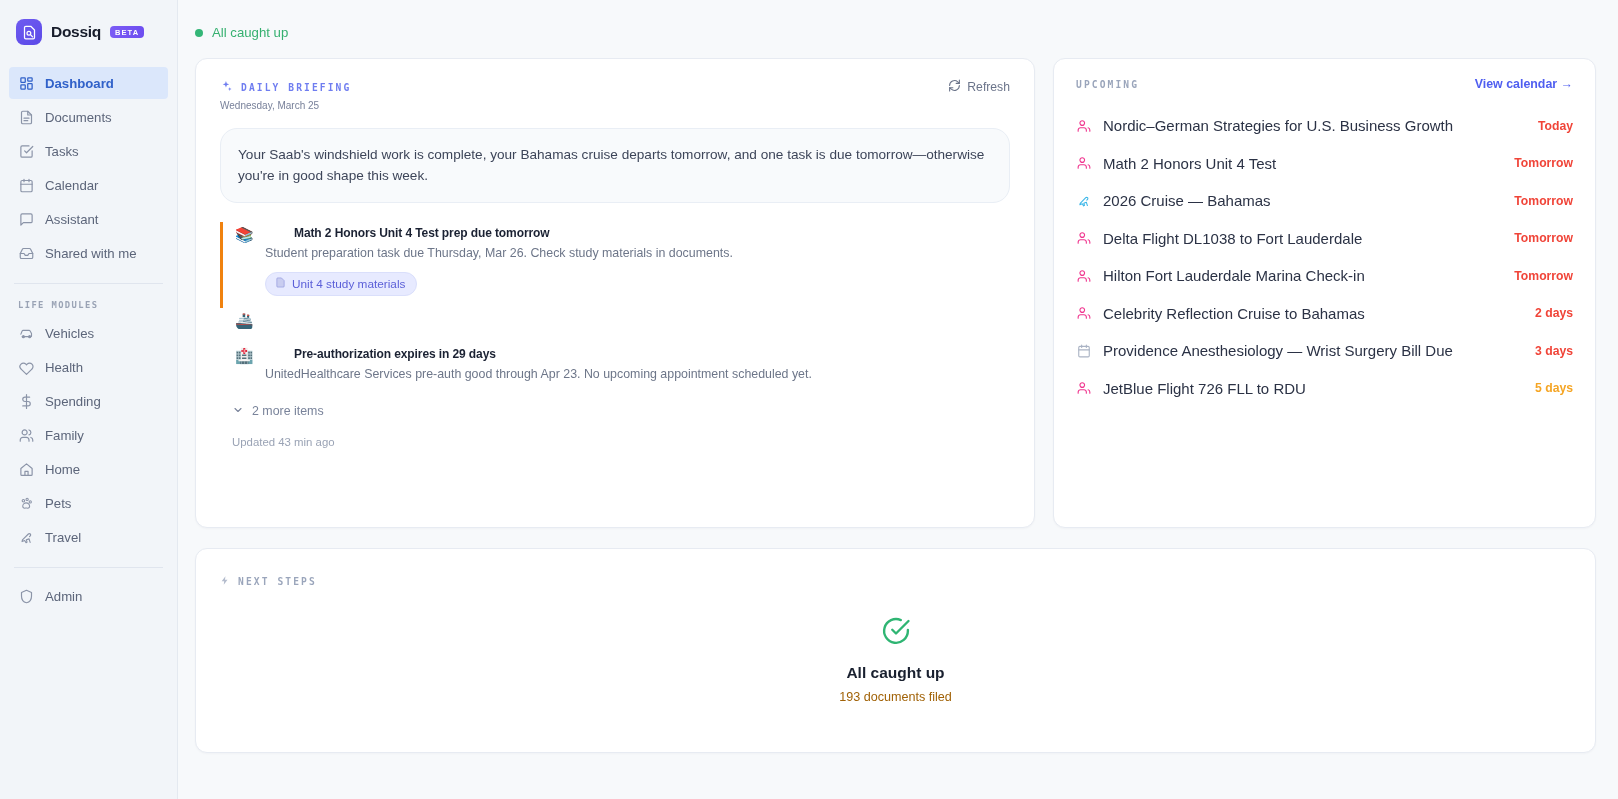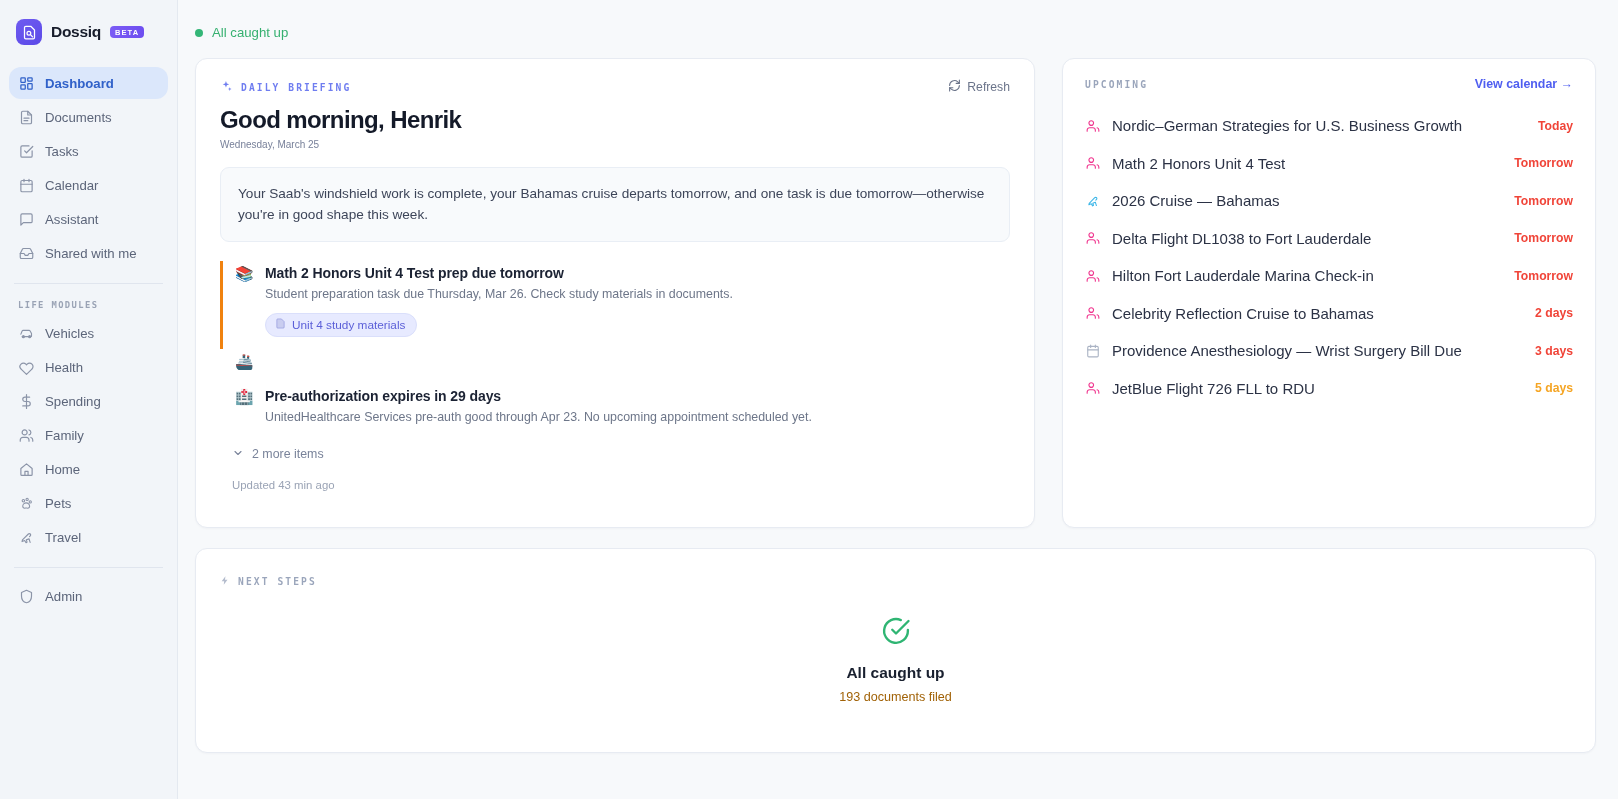--- a/index.html
+++ b/index.html
@@ -31,41 +31,41 @@
   }
   .brand-name { font-size: 15.5px; font-weight: 700; letter-spacing: -0.3px; color: #171c2b; }
   .beta-badge {
     font-size: 7.5px; font-weight: 700; letter-spacing: 1.1px;
     color: #ffffff; background: linear-gradient(100deg,#7b5cf5,#6d4df0);
     padding: 3px 5px 2px; border-radius: 4px; line-height: 1;
   }
   .nav { margin-top: 19px; padding: 0 9px; }
   .nav-item {
     display: flex; align-items: center; gap: 11px;
-    height: 32px; padding: 0 9px; border-radius: 12px;
+    height: 32px; padding: 0 9px; border-radius: 4px;
     font-size: 13.2px; color: #5c657a; cursor: pointer;
     margin-bottom: 2px;
   }
   .nav-item .ico { width: 16px; height: 16px; flex: 0 0 16px; display:flex; align-items:center; justify-content:center; }
   .nav-item.active { background: #dbe7fb; color: #3061c9; font-weight: 600; }
   .nav-item.active .ico svg { stroke: #3061c9; }
   .nav-sep { height: 1px; background: #e0e5ee; margin: 14px 14px 0 14px; }
   .nav-group-label {
     font-size: 8.8px; font-weight: 700; letter-spacing: 1.4px;
     color: #9aa3b5; padding: 16px 0 7px 18px;
     font-family: "DejaVu Sans Mono", monospace;
   }
 
   
   .main { flex: 1 1 auto; height: 799px; padding: 0; overflow: hidden; position: relative; }
   .status-row { display: flex; align-items: center; gap: 9px; padding: 25px 0 0 17px; }
   .status-dot { width: 8px; height: 8px; border-radius: 50%; background: #34b677; }
   .status-text { font-size: 13.2px; color: #35b06f; }
 
-  .cards-row { display: flex; gap: 27px; padding: 18px 22px 0 17px; align-items: flex-start; }
+  .cards-row { display: flex; gap: 18px; padding: 18px 22px 0 17px; align-items: flex-start; }
 
   .card {
     background: #ffffff; border: 1px solid #e7ebf2;
     border-radius: 12px; box-shadow: 0 1px 2px rgba(22,30,50,0.03);
   }
   .card-briefing { width: 840px; flex: 0 0 840px; padding: 20px 24px 18px 24px; min-height: 470px; }
   .card-upcoming { flex: 1 1 auto; padding: 18px 22px 22px 22px; min-height: 470px; }
 
   .eyebrow-row { display: flex; align-items: center; justify-content: space-between; }
   .eyebrow {
@@ -77,30 +77,30 @@
   .refresh-btn {
     display: flex; align-items: center; gap: 6px;
     font-size: 12.2px; color: #6b748a; cursor: pointer; background:none; border:none;
     font-family: "Liberation Sans", sans-serif;
   }
   .greeting { font-size: 24px; font-weight: 700; letter-spacing: -0.6px; margin-top: 11px; color: #141a29; }
   .datestr { font-size: 10px; color: #78819a; margin-top: 5px; }
 
   .summary-box {
     margin-top: 17px; background: #f8fafc; border: 1px solid #e9eef5;
-    border-radius: 9px; padding: 15px 17px;
+    border-radius: 17px; padding: 15px 17px;
     font-size: 13.6px; line-height: 1.58; color: #3d4559; max-width: 790px;
   }
 
   .brief-list { margin-top: 19px; }
   .brief-item { display: flex; gap: 10px; padding: 4px 0 12px 12px; position: relative; }
   .brief-item.accent { border-left: 3px solid #f0820f; padding-left: 12px; }
   .brief-item.plain { padding-left: 15px; }
   .brief-emoji { font-size: 15px; line-height: 1.25; flex: 0 0 auto; width: 20px; }
-  .brief-title { font-size: 14px; font-weight: 700; color: #1b2233; letter-spacing: -0.1px; }
+  .brief-title { font-size: 12px; font-weight: 700; color: #1b2233; letter-spacing: -0.1px; margin-left: 29px; }
   .brief-desc { font-size: 12.4px; color: #6d7689; margin-top: 5px; line-height: 1.45; }
   .chip {
     display: inline-flex; align-items: center; gap: 6px; margin-top: 9px;
     background: #e7eaff; border: 1px solid #dadffb; border-radius: 20px;
     padding: 4px 11px 4px 9px; font-size: 11.8px; color: #5b5fd8; cursor: pointer;
   }
   .more-items {
     display: flex; align-items: center; gap: 8px; margin-top: 8px; margin-left: 12px;
     font-size: 12.4px; color: #79melt; color: #79839a; cursor: pointer;
   }
@@ -312,21 +312,20 @@
                   <path d="M21 2v6h-6"></path>
                   <path d="M3 12a9 9 0 0 1 15-6.7L21 8"></path>
                   <path d="M3 22v-6h6"></path>
                   <path d="M21 12a9 9 0 0 1-15 6.7L3 16"></path>
                 </svg>
             </span>
             <span>Refresh</span>
           </button>
         </div>
 
-        <h1 class="greeting">Good morning, Henrik</h1>
         <div class="datestr">Wednesday, March 25</div>
 
         <div class="summary-box">Your Saab's windshield work is complete, your Bahamas cruise departs tomorrow, and one task is due tomorrow—otherwise you're in good shape this week.</div>
 
         <div class="brief-list">
 
           <div class="brief-item accent">
             <span class="brief-emoji">📚</span>
             <div>
               <div class="brief-title">Math 2 Honors Unit 4 Test prep due tomorrow</div>

